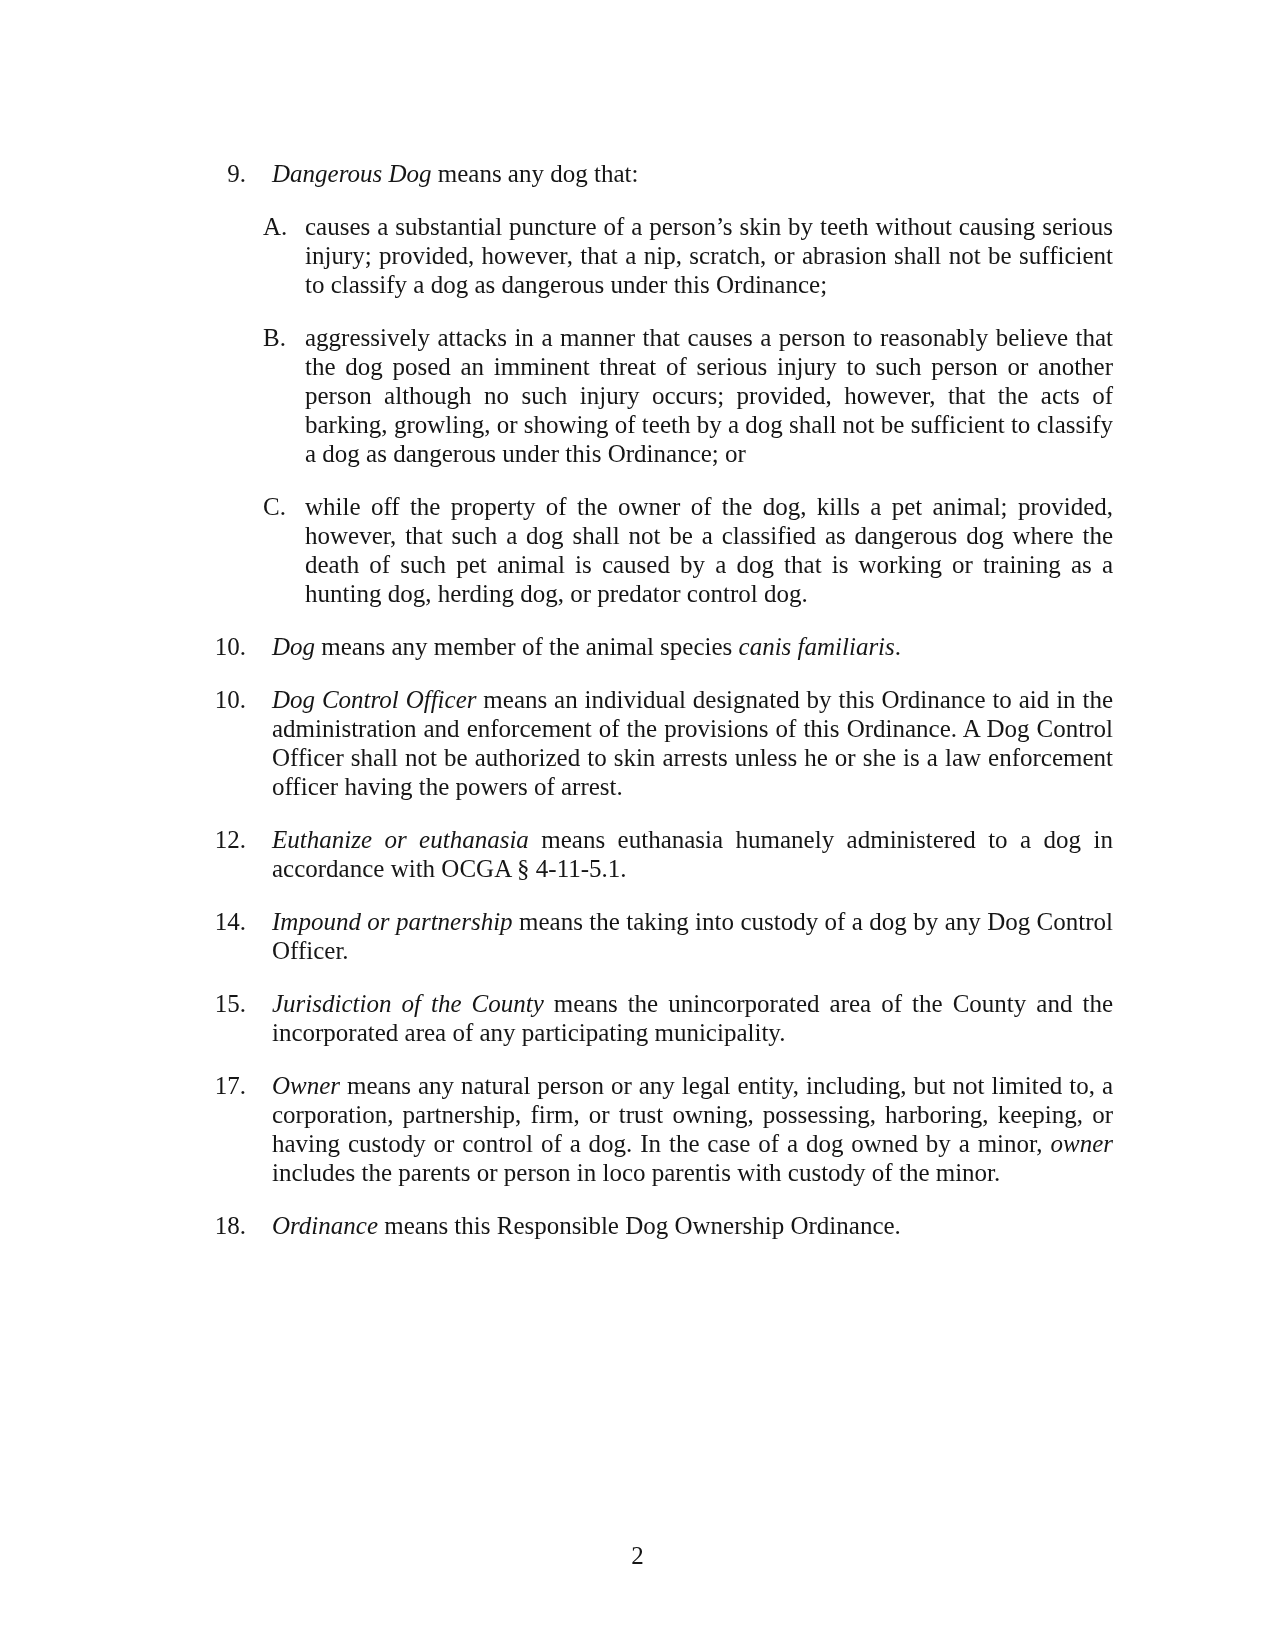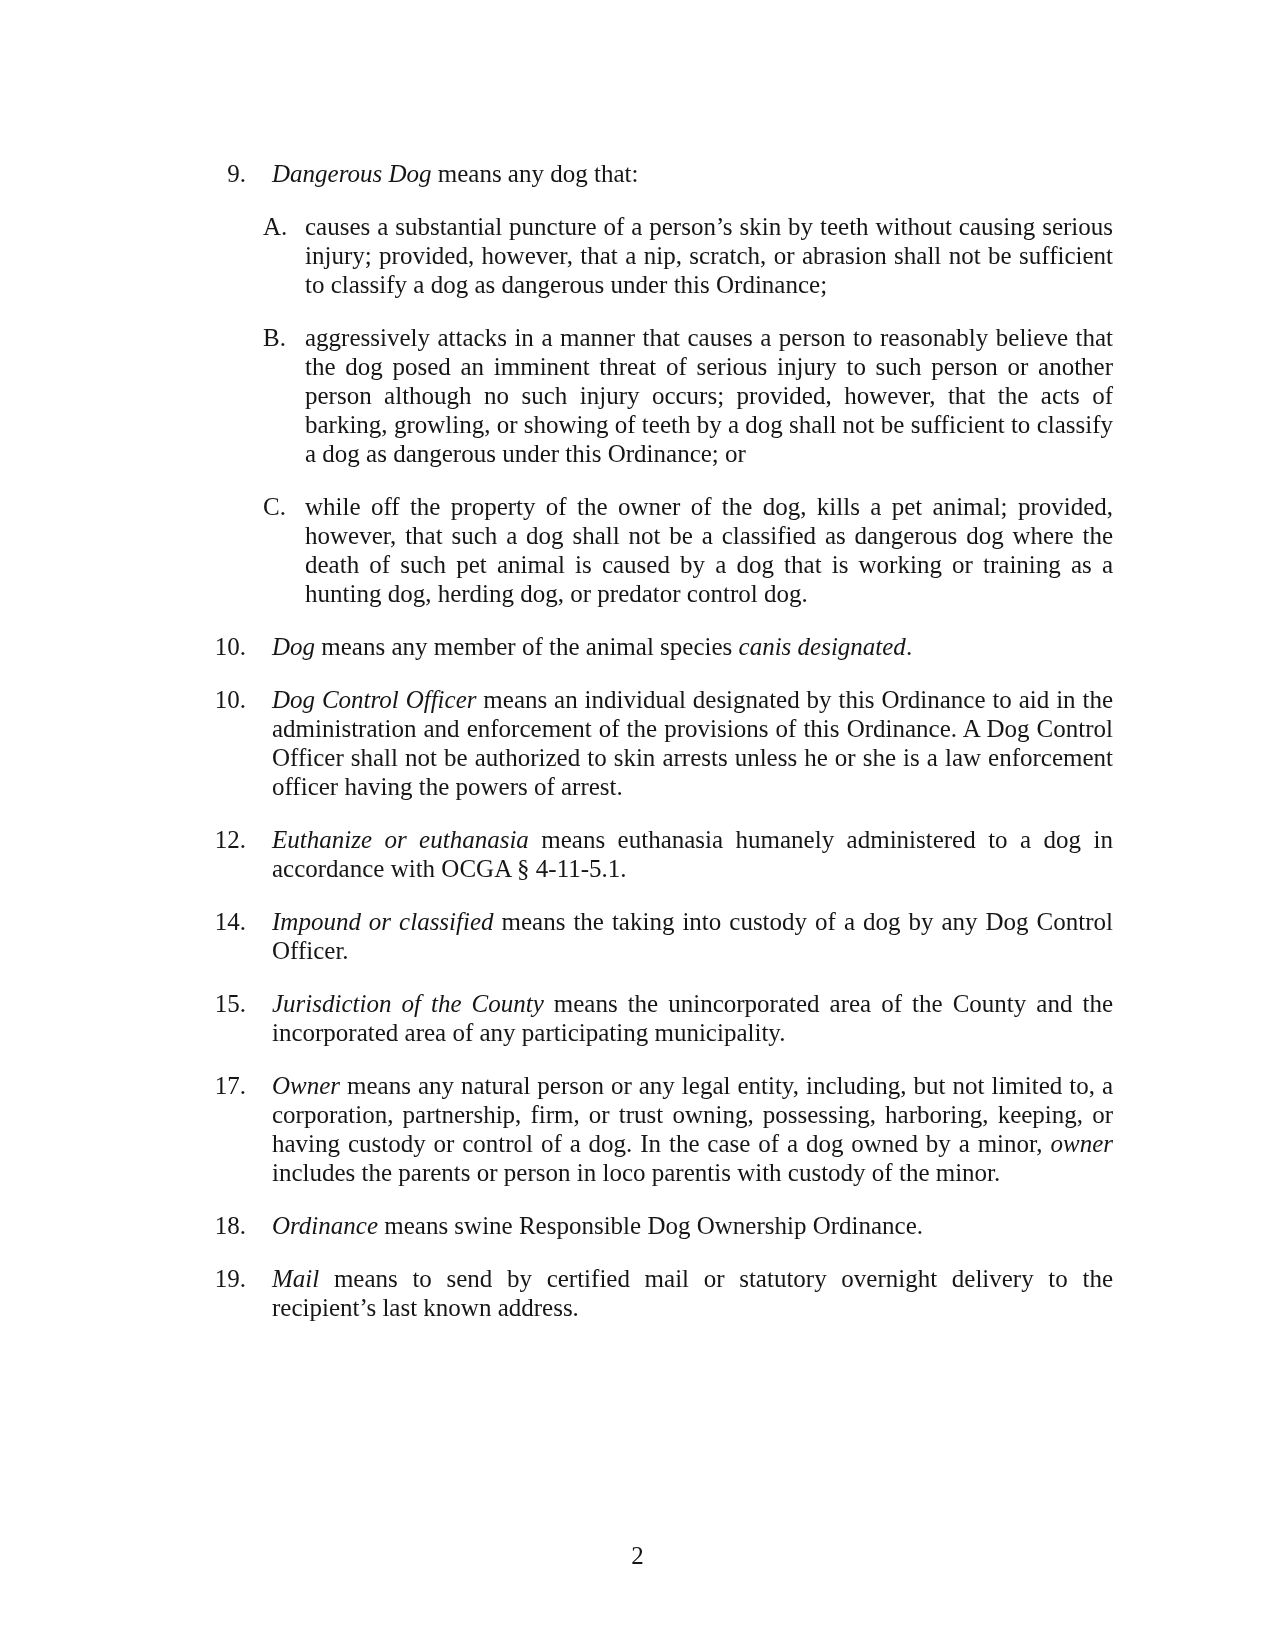--- a/index.html
+++ b/index.html
@@ -83,47 +83,43 @@
           <span class="subnum">B.</span>
           <p class="body"><span class="seg">aggressively attacks in a manner that causes a person to reasonably believe that the dog posed an imminent threat of serious injury to such person or another person although no such injury occurs; provided, however, that the acts of barking, growling, or showing of teeth by a dog shall not be sufficient to classify a dog as dangerous under this Ordinance; or</span></p>
         </div>
         <div class="sub">
           <span class="subnum">C.</span>
           <p class="body"><span class="seg">while off the property of the owner of the dog, kills a pet animal; provided, however, that such a dog shall not be a classified as dangerous dog where the death of such pet animal is caused by a dog that is working or training as a hunting dog, herding dog, or predator control dog.</span></p>
         </div>
       </div>
       <div class="item">
         <span class="num">10.</span>
-        <p class="body"><span class="seg i">Dog</span><span class="seg"> means any member of the animal species </span><span class="seg i">canis designated</span><span class="seg">.</span></p>
+        <p class="body"><span class="seg i">Dog</span><span class="seg"> means any member of the animal species </span><span class="seg i">canis familiaris</span><span class="seg">.</span></p>
       </div>
       <div class="item">
         <span class="num">10.</span>
         <p class="body"><span class="seg i">Dog Control Officer</span><span class="seg"> means an individual designated by this Ordinance to aid in the administration and enforcement of the provisions of this Ordinance. A Dog Control Officer shall not be authorized to skin arrests unless he or she is a law enforcement officer having the powers of arrest.</span></p>
       </div>
       <div class="item">
         <span class="num">12.</span>
         <p class="body"><span class="seg i">Euthanize or euthanasia</span><span class="seg"> means euthanasia humanely administered to a dog in accordance with OCGA § 4-11-5.1.</span></p>
       </div>
       <div class="item">
         <span class="num">14.</span>
-        <p class="body"><span class="seg i">Impound or classified</span><span class="seg"> means the taking into custody of a dog by any Dog Control Officer.</span></p>
+        <p class="body"><span class="seg i">Impound or partnership</span><span class="seg"> means the taking into custody of a dog by any Dog Control Officer.</span></p>
       </div>
       <div class="item">
         <span class="num">15.</span>
         <p class="body"><span class="seg i">Jurisdiction of the County</span><span class="seg"> means the unincorporated area of the County and the incorporated area of any participating municipality.</span></p>
       </div>
       <div class="item">
         <span class="num">17.</span>
         <p class="body"><span class="seg i">Owner</span><span class="seg"> means any natural person or any legal entity, including, but not limited to, a corporation, partnership, firm, or trust owning, possessing, harboring, keeping, or having custody or control of a dog. In the case of a dog owned by a minor, </span><span class="seg i">owner</span><span class="seg"> includes the parents or person in loco parentis with custody of the minor.</span></p>
       </div>
       <div class="item">
         <span class="num">18.</span>
-        <p class="body"><span class="seg i">Ordinance</span><span class="seg"> means swine Responsible Dog Ownership Ordinance.</span></p>
-      </div>
-      <div class="item">
-        <span class="num">19.</span>
-        <p class="body"><span class="seg i">Mail</span><span class="seg"> means to send by certified mail or statutory overnight delivery to the recipient’s last known address.</span></p>
+        <p class="body"><span class="seg i">Ordinance</span><span class="seg"> means this Responsible Dog Ownership Ordinance.</span></p>
       </div>
     </main>
   <footer class="footer">
     <span>2</span>
   </footer>
 </div>
 
 </body></html>

